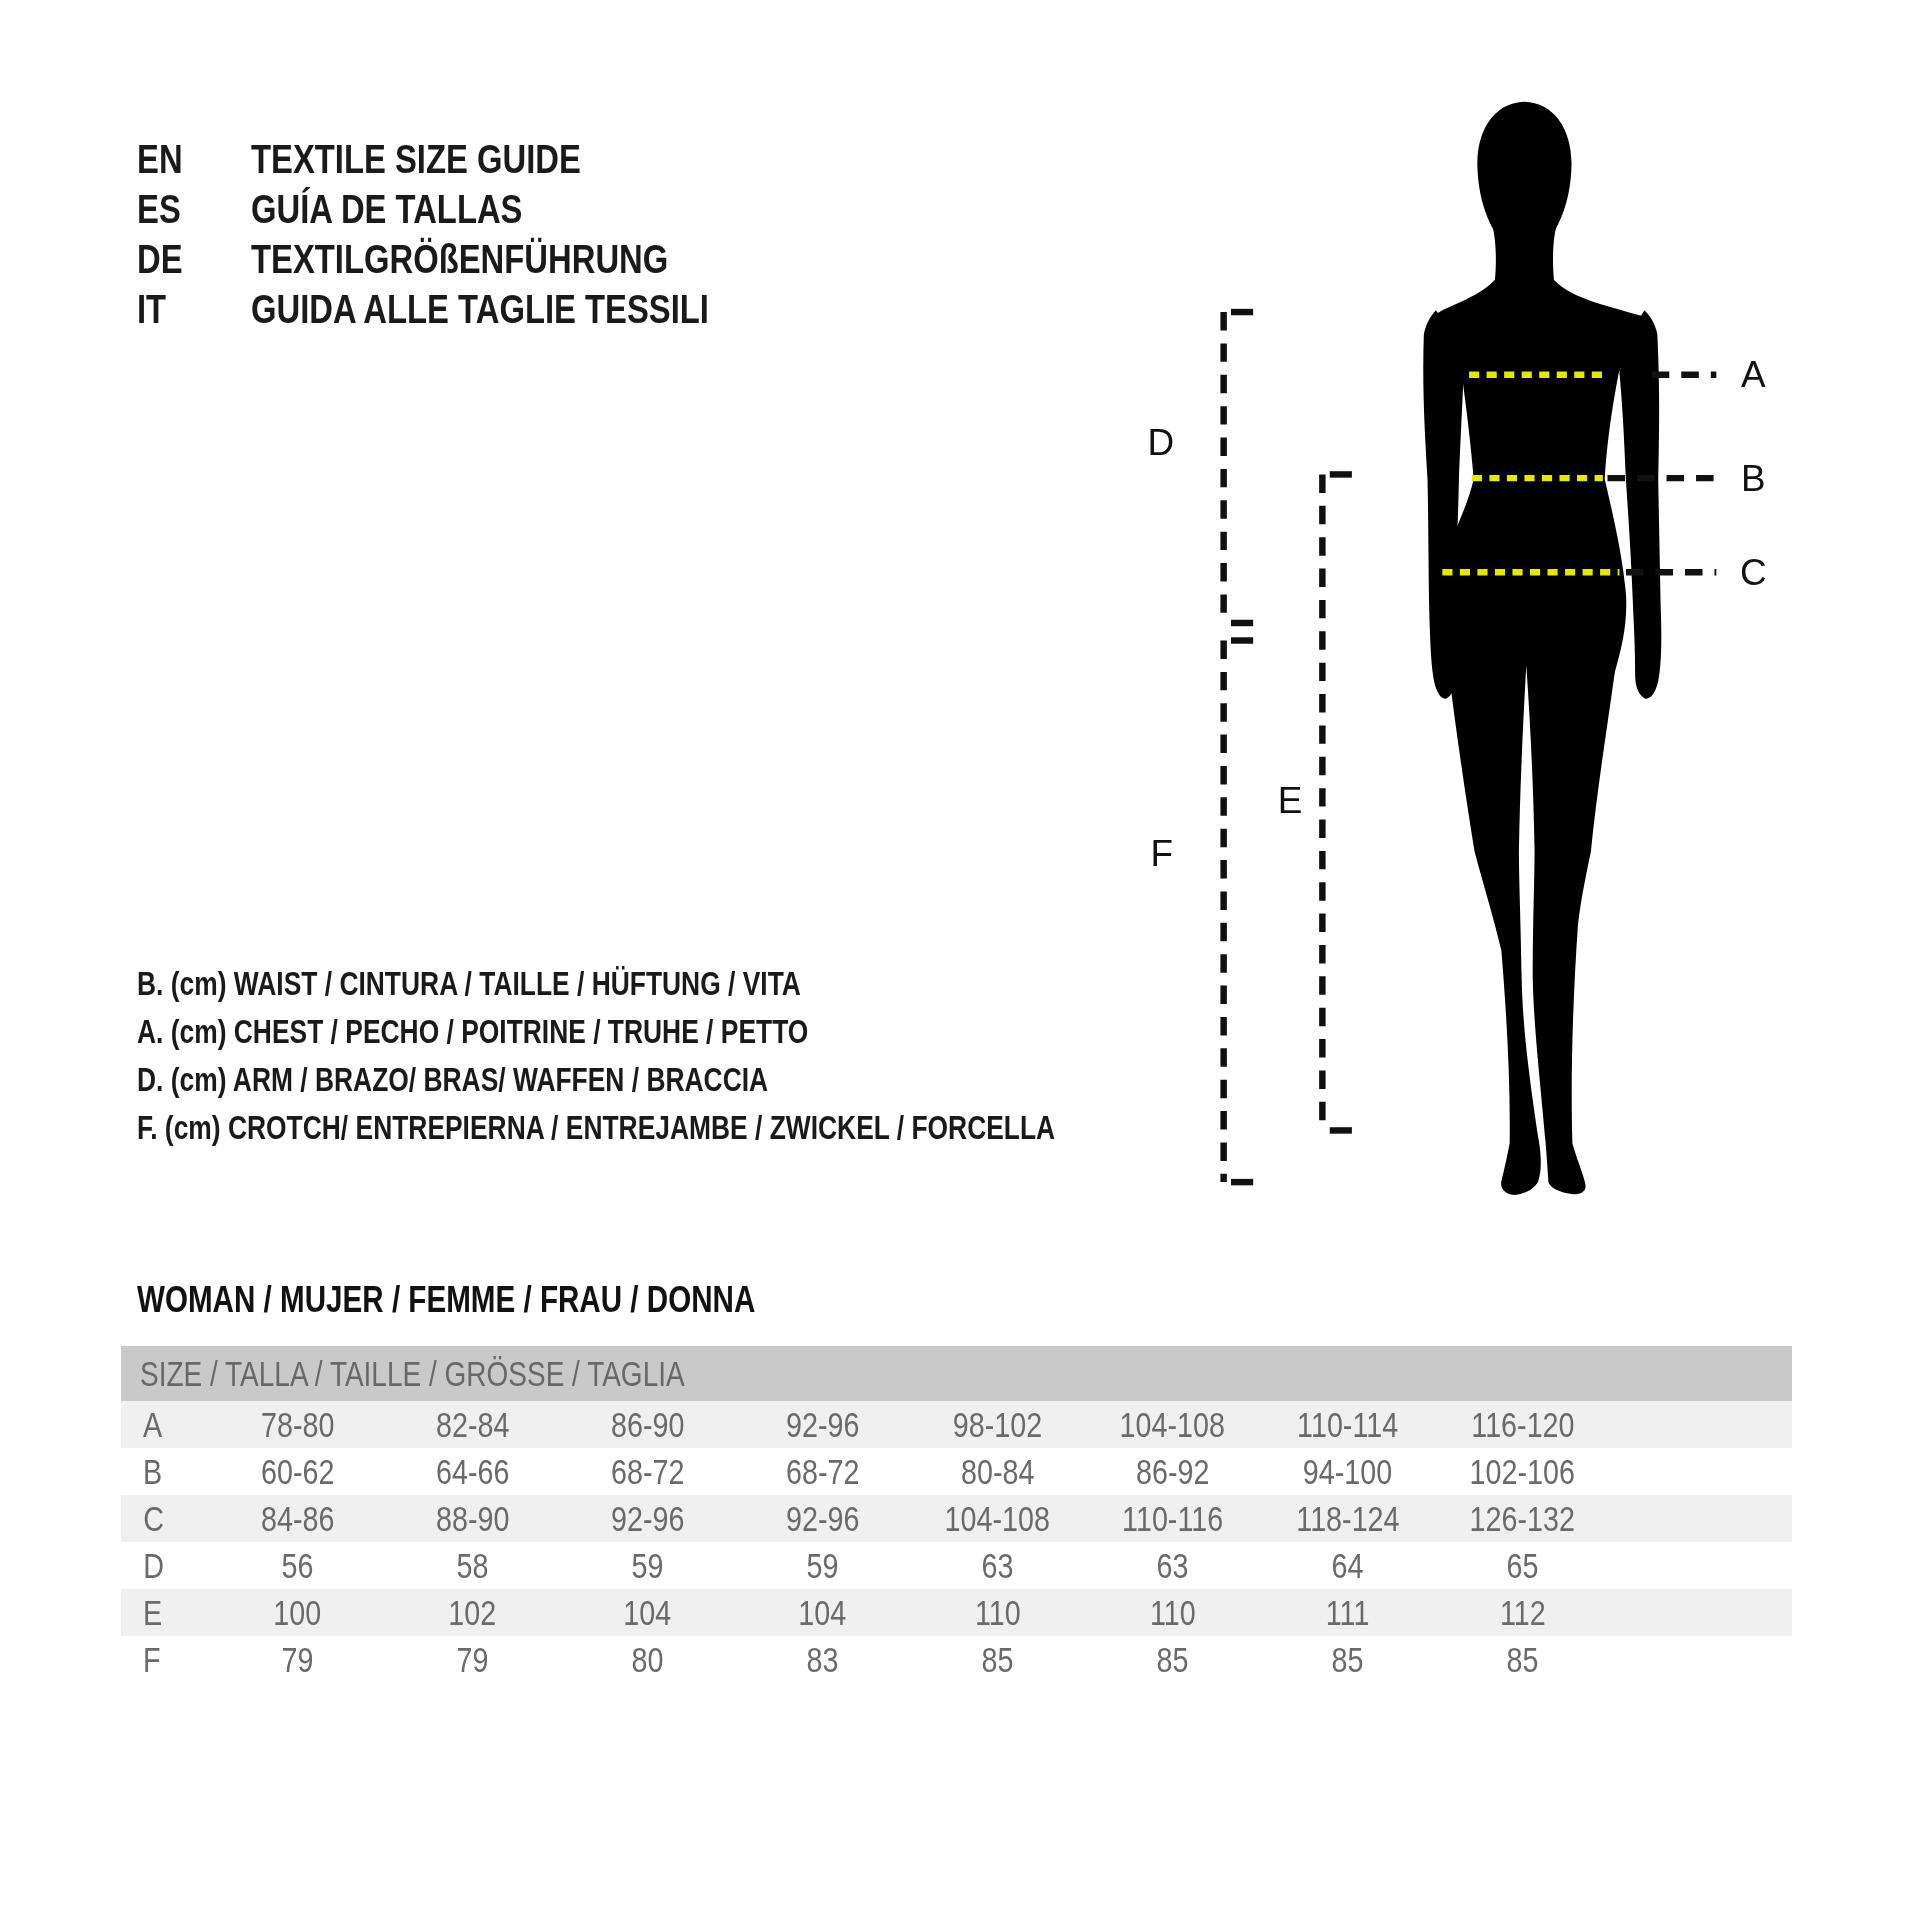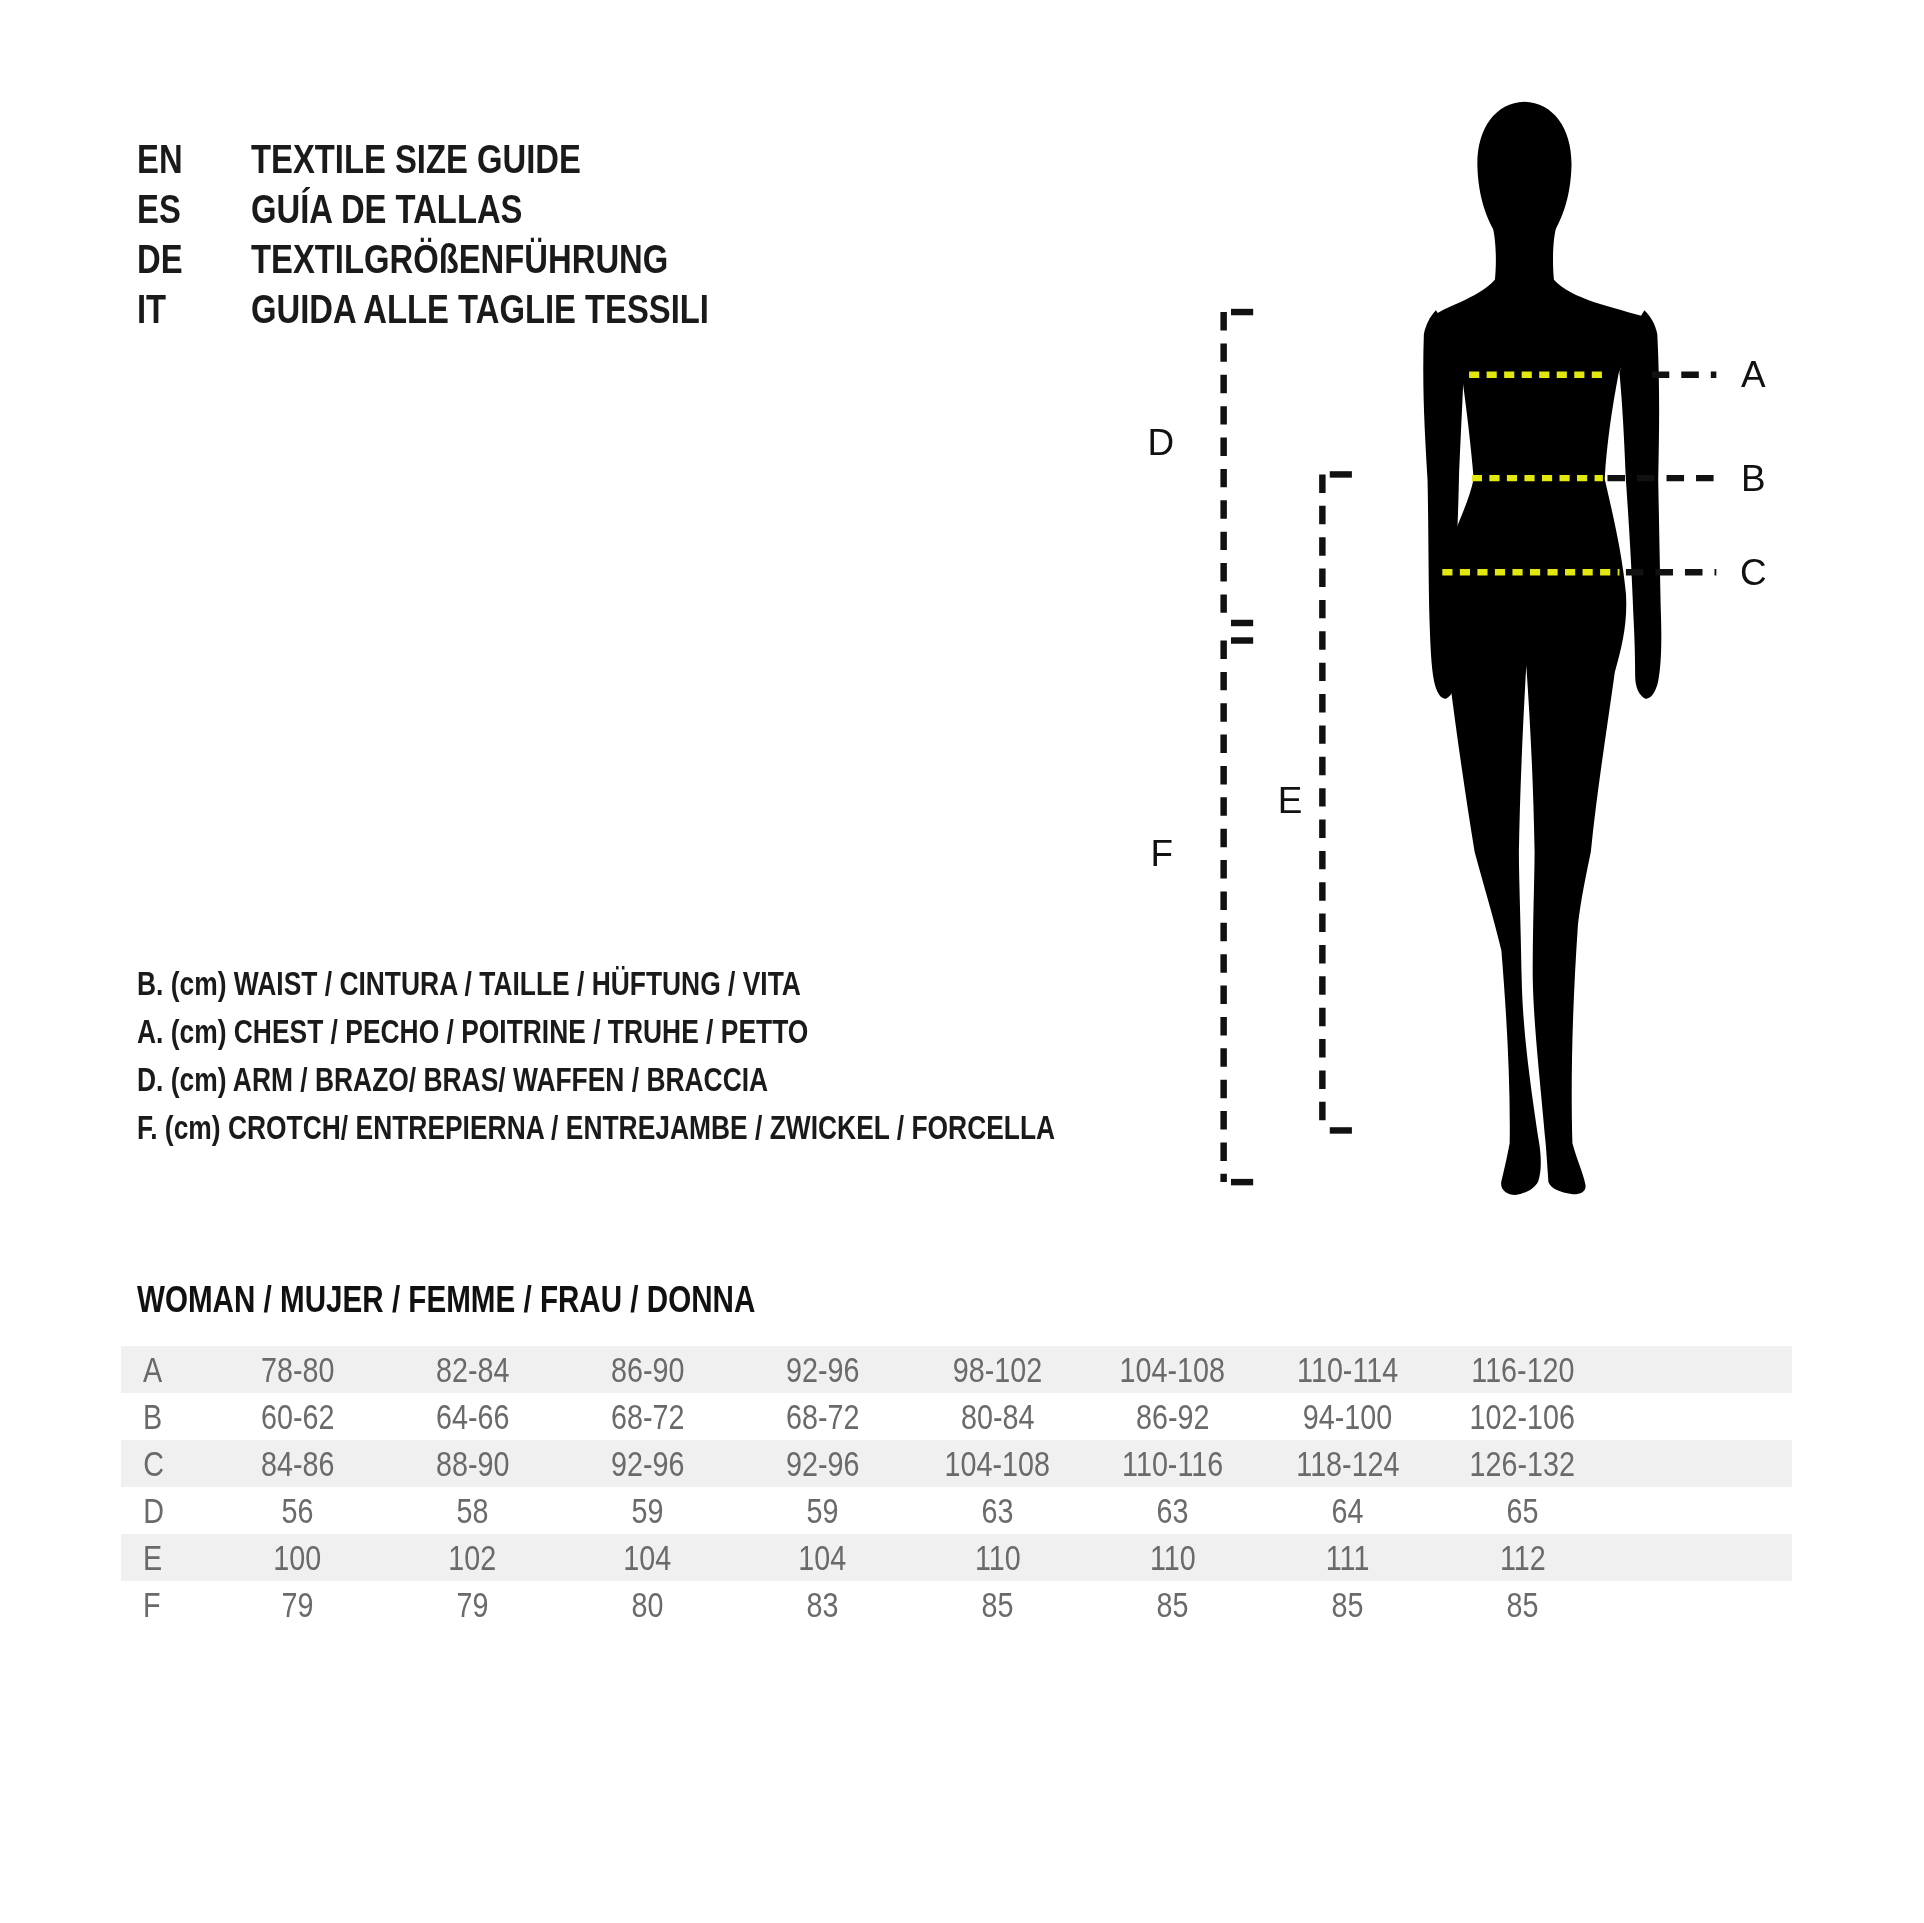--- a/index.html
+++ b/index.html
@@ -171,20 +171,23 @@
   <div class="legend-line">
       <span class="cond">F. (cm) CROTCH/ ENTREPIERNA / ENTREJAMBE / ZWICKEL / FORCELLA</span>
     </div>
 </div>
 
 <div class="abs gender-line">
   <span class="cond">WOMAN / MUJER / FEMME / FRAU / DONNA</span>
 </div>
 
 <div class="abs size-table">
+  <div class="st-headerbar">
+    <span class="cond">SIZE / TALLA / TAILLE / GRÖSSE / TAGLIA</span>
+  </div>
 
 
   <div class="st-grid-row st-row stripe">
     <div class="st-cell st-label"><span class="cond-c">A</span></div>
     <div class="st-cell"><span class="cond-c">78-80</span></div>
     <div class="st-cell"><span class="cond-c">82-84</span></div>
     <div class="st-cell"><span class="cond-c">86-90</span></div>
     <div class="st-cell"><span class="cond-c">92-96</span></div>
     <div class="st-cell"><span class="cond-c">98-102</span></div>
     <div class="st-cell"><span class="cond-c">104-108</span></div>

